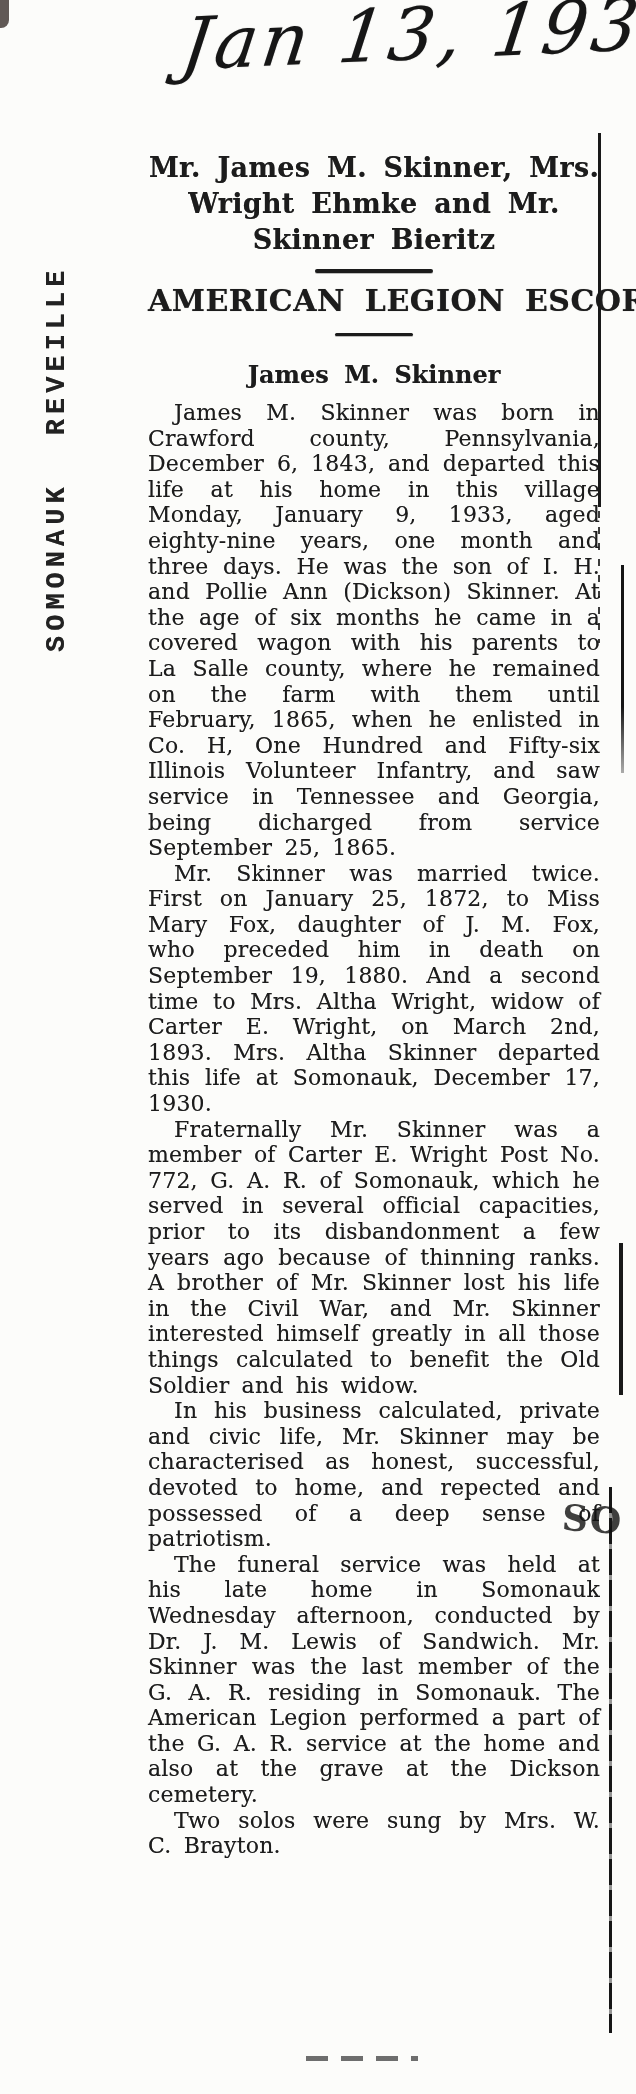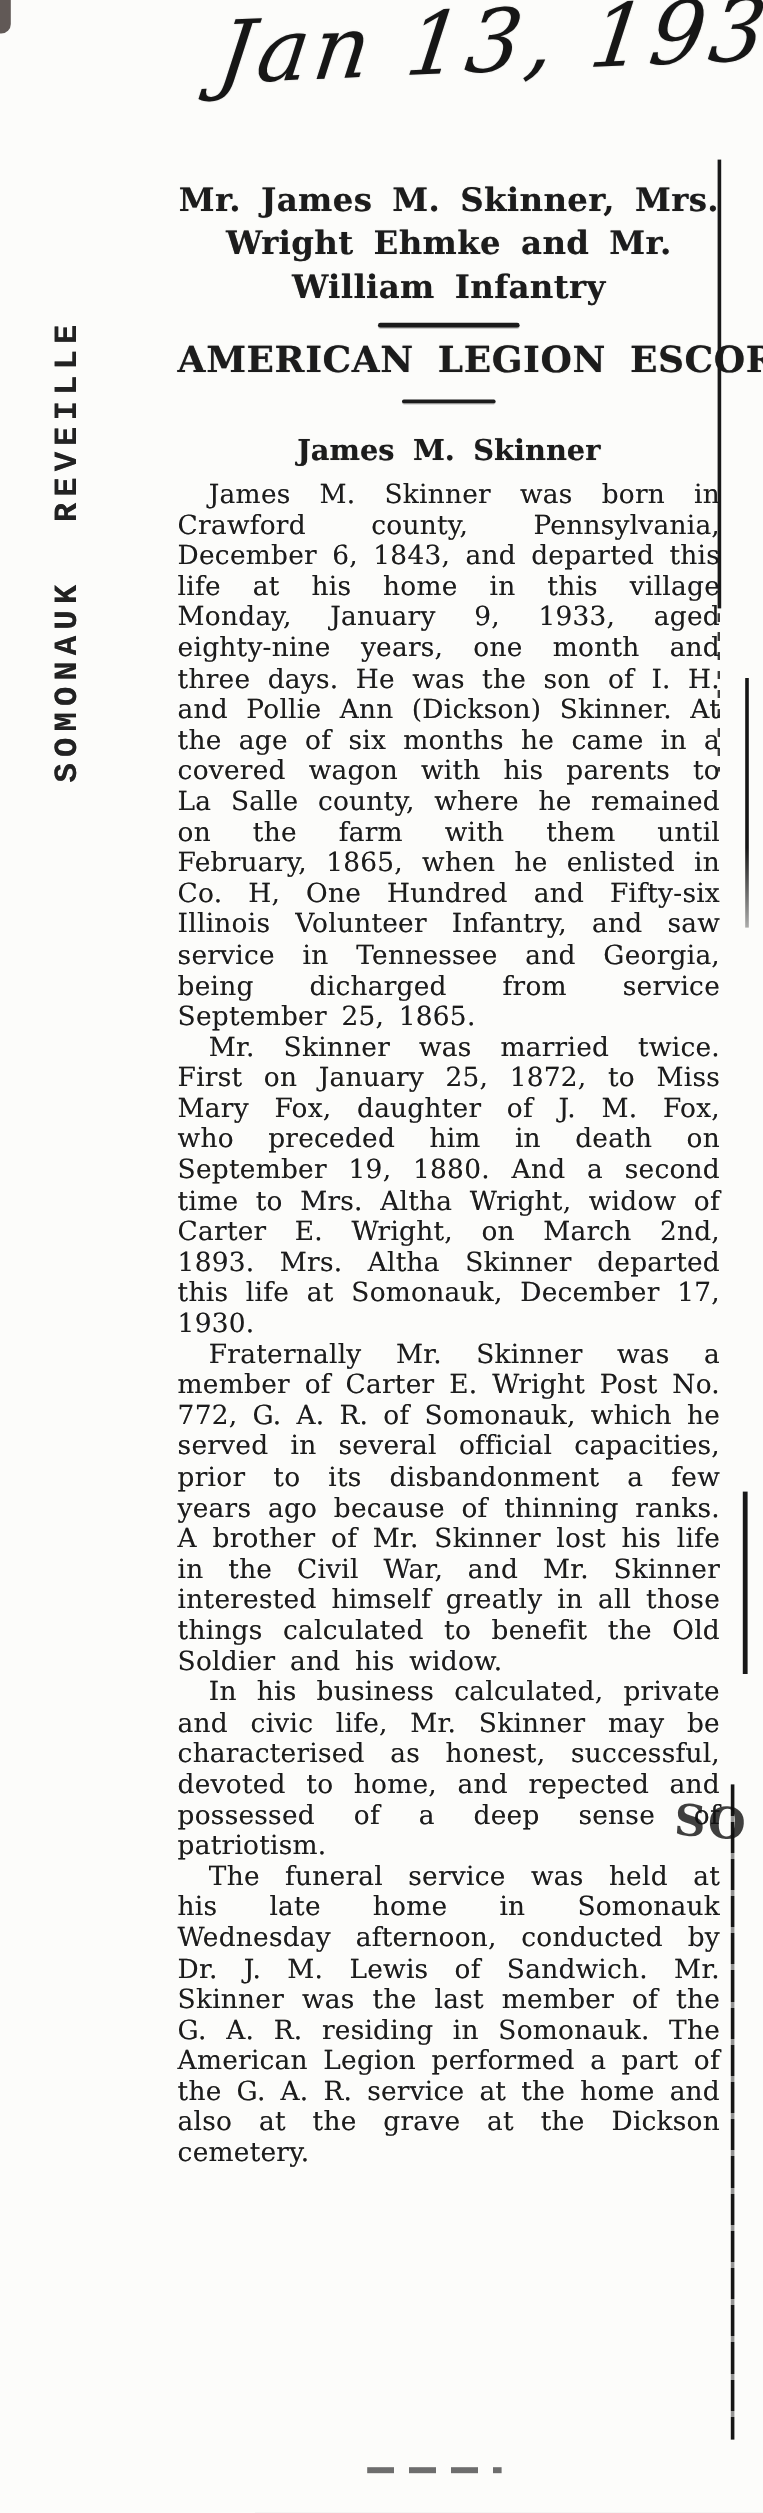--- a/index.html
+++ b/index.html
@@ -138,37 +138,38 @@
   <div class="corner-mark"></div>
 
   <div class="handwritten">Jan 13, 1933</div>
 
   <div class="stamp">SOMONAUK REVEILLE</div>
 
   <div class="article">
     <div class="headline">
       <div>Mr. James M. Skinner, Mrs.</div>
       <div>Wright Ehmke and Mr.</div>
-      <div>William Infantry</div>
+      <div>Skinner Bieritz</div>
     </div>
 
     <div class="divider"></div>
 
     <div class="section-title">AMERICAN LEGION ESCORT</div>
 
     <div class="divider small"></div>
 
     <div class="subhead">James M. Skinner</div>
 
     <div class="body">
       <p>James M. Skinner was born in Crawford county, Pennsylvania, December 6, 1843, and departed this life at his home in this village Monday, January 9, 1933, aged eighty-nine years, one month and three days.  He was the son of I. H. and Pollie Ann (Dickson) Skinner.  At the age of six months he came in a covered wagon with his parents to La Salle county, where he remained on the farm with them until February, 1865, when he enlisted in Co. H, One Hundred and Fifty-six Illinois Volunteer Infantry, and saw service in Tennessee and Georgia, being dicharged from service September 25, 1865.</p>
       <p>Mr. Skinner was married twice. First on January 25, 1872, to Miss Mary Fox, daughter of J. M. Fox, who preceded him in death on September 19, 1880.  And a second time to Mrs. Altha Wright, widow of Carter E. Wright, on March 2nd, 1893. Mrs. Altha Skinner departed this life at Somonauk, December 17, 1930.</p>
       <p>Fraternally Mr. Skinner was a member of Carter E. Wright Post No. 772, G. A. R. of Somonauk, which he served in several official capacities, prior to its disbandonment a few years ago because of thinning ranks.  A brother of Mr. Skinner lost his life in the Civil War, and Mr. Skinner interested himself greatly in all those things calculated to benefit the Old Soldier and his widow.</p>
       <p>In his business calculated, private and civic life, Mr. Skinner may be characterised as honest, successful, devoted to home, and repected and possessed of a deep sense of patriotism.</p>
       <p>The funeral service was held at his late home in Somonauk Wednesday afternoon, conducted by Dr. J. M. Lewis of Sandwich.  Mr. Skinner was the last member of the G. A. R. residing in Somonauk.  The American Legion performed a part of the G. A. R. service at the home and also at the grave at the Dickson cemetery.</p>
+      <p>Two solos were sung by Mrs. W. C. Brayton.</p>
     </div>
   </div>
 
   <div class="rule rule1"></div>
   <div class="rule rule1b"></div>
   <div class="rule rule2"></div>
   <div class="rule rule3"></div>
   <div class="rule rule4"></div>
 
   <div class="bleed">SO</div>

